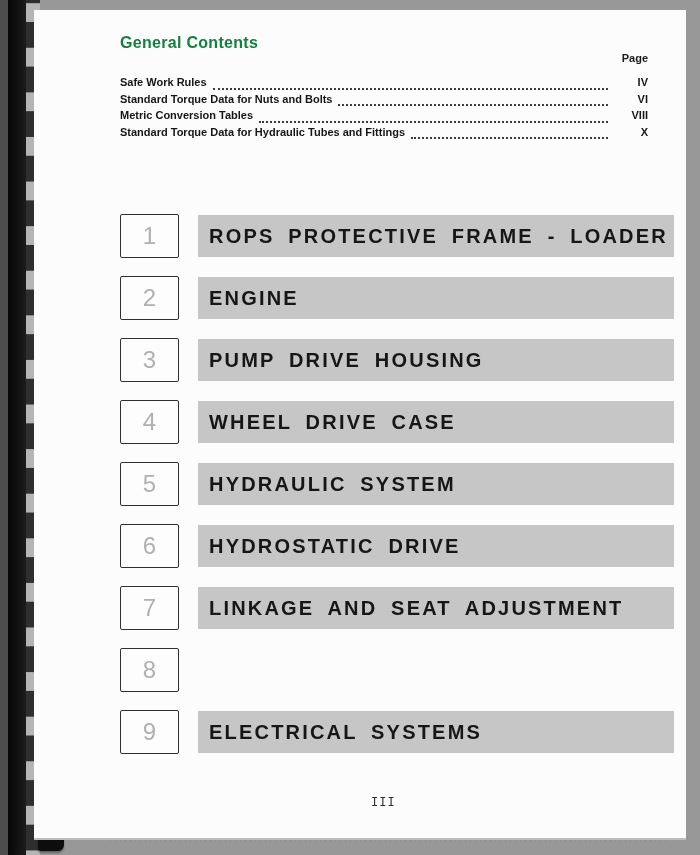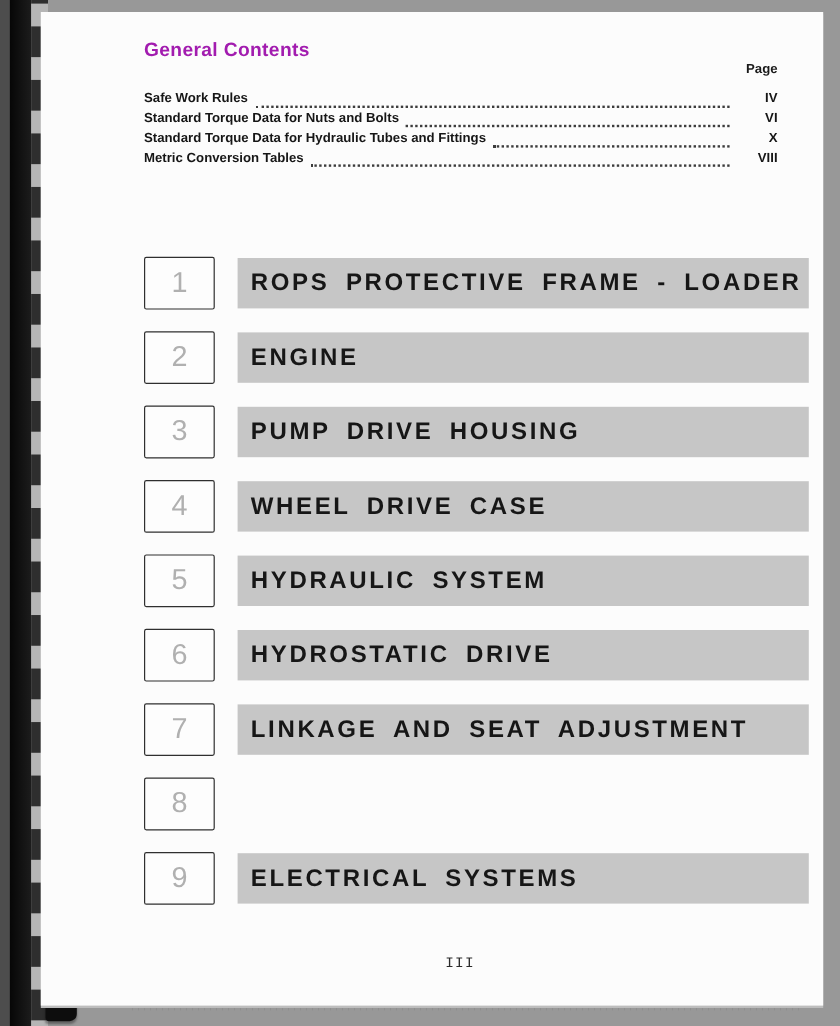--- a/index.html
+++ b/index.html
@@ -27,21 +27,21 @@
   
   .paper{
     position:absolute;left:34px;top:10px;width:652px;height:828px;
     background:#fcfcfc;box-shadow:0 2px 0 #bdbdbd;
   }
   .paper-edge{
     position:absolute;left:110px;top:840px;width:560px;height:2px;
     background:repeating-linear-gradient(90deg,#8f8f8f 0 1px,transparent 1px 5px);
   }
   
-  .doc-title{position:absolute;left:86px;top:24px;font-size:16px;font-weight:bold;color:#a21caf;letter-spacing:0.3px;}
+  .doc-title{position:absolute;left:86px;top:24px;font-size:16px;font-weight:bold;color:#15803d;letter-spacing:0.3px;}
   .page-col-label{position:absolute;right:38px;top:42px;font-size:11px;font-weight:bold;color:#1a1a1a;}
   .toc{position:absolute;left:86px;top:66px;width:528px;}
   .toc-row{display:flex;height:16.5px;font-size:11px;font-weight:bold;color:#161616;}
   .toc-label{white-space:nowrap;}
   .toc-leader{flex:1;border-bottom:2px dotted #3c3c3c;margin:0 4px 3px 6px;min-width:20px;}
   .toc-page{width:36px;text-align:right;white-space:nowrap;}
   
   .sections{position:absolute;left:86px;top:203px;width:554px;}
   .section-row{display:flex;align-items:center;height:46px;margin-bottom:16px;}
   .section-num-box{
@@ -103,28 +103,28 @@
         <span class="toc-label">Safe Work Rules</span>
         <span class="toc-leader"></span>
         <span class="toc-page">IV</span>
       </div>
       <div class="toc-row">
         <span class="toc-label">Standard Torque Data for Nuts and Bolts</span>
         <span class="toc-leader"></span>
         <span class="toc-page">VI</span>
       </div>
       <div class="toc-row">
+        <span class="toc-label">Metric Conversion Tables</span>
+        <span class="toc-leader"></span>
+        <span class="toc-page">VIII</span>
+      </div>
+      <div class="toc-row">
         <span class="toc-label">Standard Torque Data for Hydraulic Tubes and Fittings</span>
         <span class="toc-leader"></span>
         <span class="toc-page">X</span>
-      </div>
-      <div class="toc-row">
-        <span class="toc-label">Metric Conversion Tables</span>
-        <span class="toc-leader"></span>
-        <span class="toc-page">VIII</span>
       </div>
   </div>
 
   <div class="sections">
     <div class="section-row">
         <div class="section-num-box">
           <span class="section-num">1</span>
         </div>
         <div class="section-bar">
           <span class="section-title">ROPS PROTECTIVE FRAME - LOADER</span>

